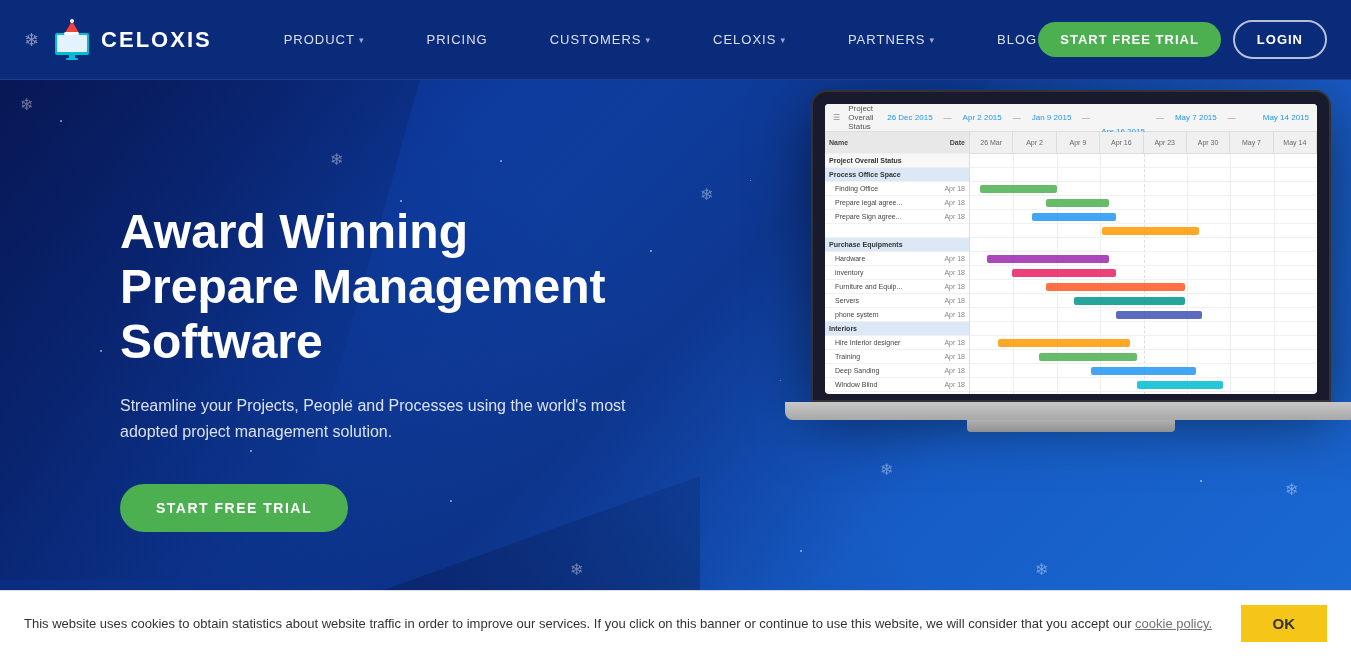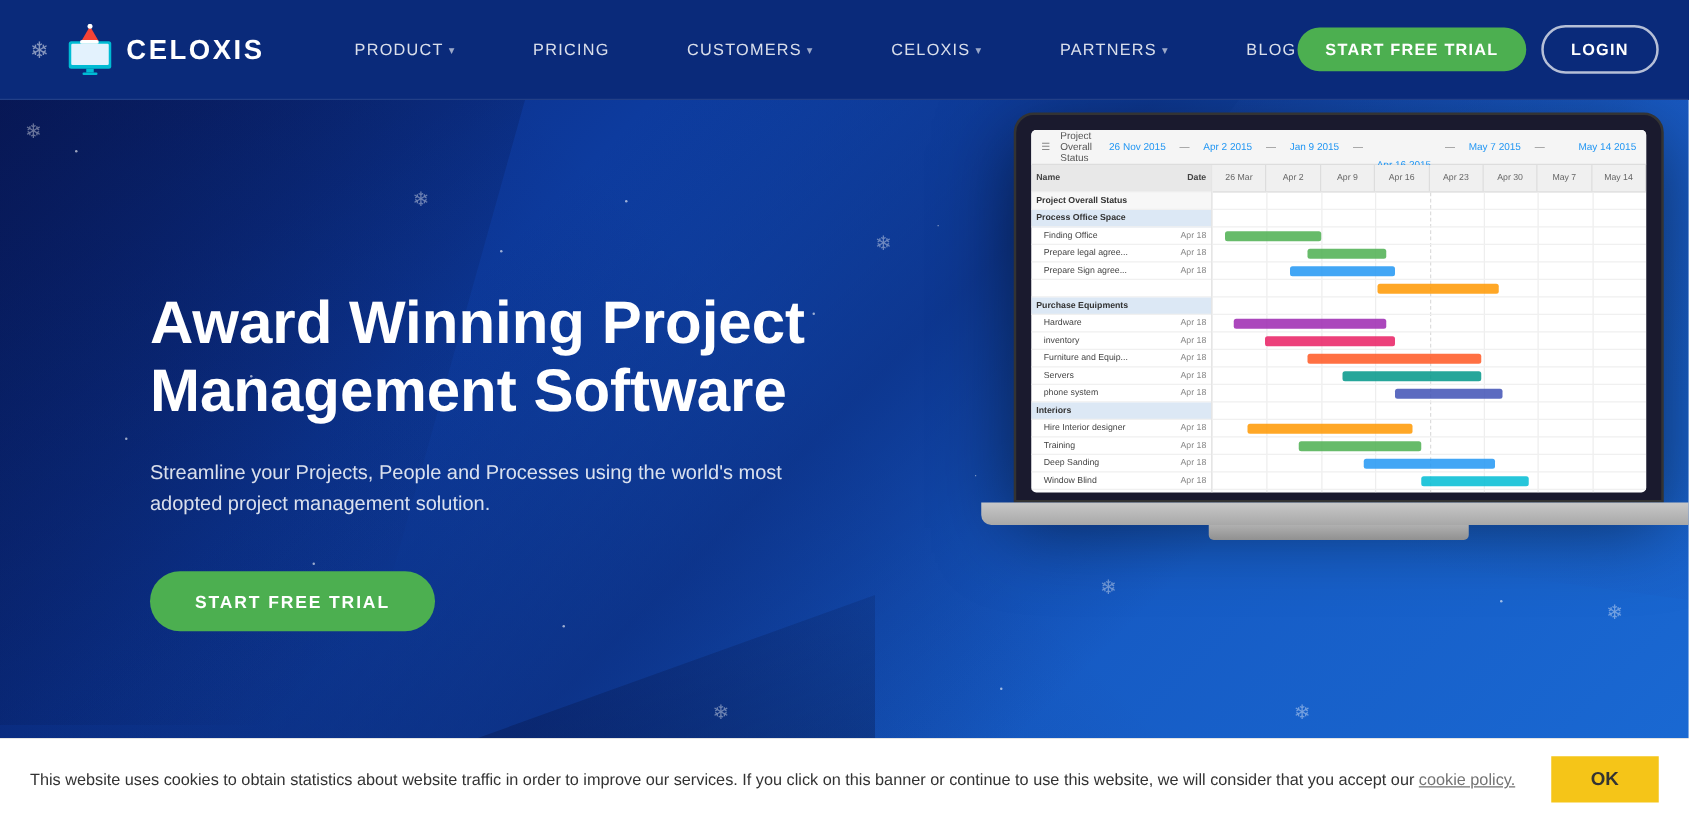--- a/index.html
+++ b/index.html
@@ -443,35 +443,35 @@
   <span class="snowflake" style="top:150px;left:330px;">❄</span>
   <span class="snowflake" style="top:185px;left:700px;">❄</span>
   <span class="snowflake" style="top:322px;left:835px;">❄</span>
   <span class="snowflake" style="top:460px;left:880px;">❄</span>
   <span class="snowflake" style="top:560px;left:570px;">❄</span>
   <span class="snowflake" style="top:560px;left:1035px;">❄</span>
   <span class="snowflake" style="top:480px;left:1285px;">❄</span>
   <span class="snowflake" style="top:95px;left:20px;">❄</span>
 
   <div class="hero-content">
-    <h1 class="hero-title">Award Winning Project Management Software</h1>
+    <h1 class="hero-title">Award Winning Prepare Management Software</h1>
     <p class="hero-subtitle">Streamline your Projects, People and Processes using the world's most adopted project management solution.</p>
     <div class="hero-buttons">
       <button class="btn-trial-hero">START FREE TRIAL</button>
     </div>
   </div>
 
   <div class="hero-image">
     <div class="laptop-outer">
       <div class="laptop-screen">
 
         <div class="gantt-header">
           <span style="font-size:8px;color:#888;">☰</span>
           <span style="flex:1;font-size:8px;color:#555;">Project Overall Status</span>
-          <span style="font-size:8px;color:#2196f3;">26 Nov 2015</span>
+          <span style="font-size:8px;color:#2196f3;">26 Dec 2015</span>
           <span style="font-size:8px;color:#888;margin:0 3px;">—</span>
           <span style="font-size:8px;color:#2196f3;">Apr 2 2015</span>
           <span style="font-size:8px;color:#888;margin:0 3px;">—</span>
           <span style="font-size:8px;color:#2196f3;">Jan 9 2015</span>
           <span style="font-size:8px;color:#888;margin:0 3px;">—</span>
           <span style="font-size:8px;color:#2196f3;margin-top:28px;">Apr 16 2015</span>
           <span style="font-size:8px;color:#888;margin:0 3px;">—</span>
           <span style="font-size:8px;color:#2196f3;">May 7 2015</span>
           <span style="font-size:8px;color:#888;margin:0 3px;">—</span>
           <span style="font-size:8px;color:#2196f3;margin-left:16px;">May 14 2015</span>

